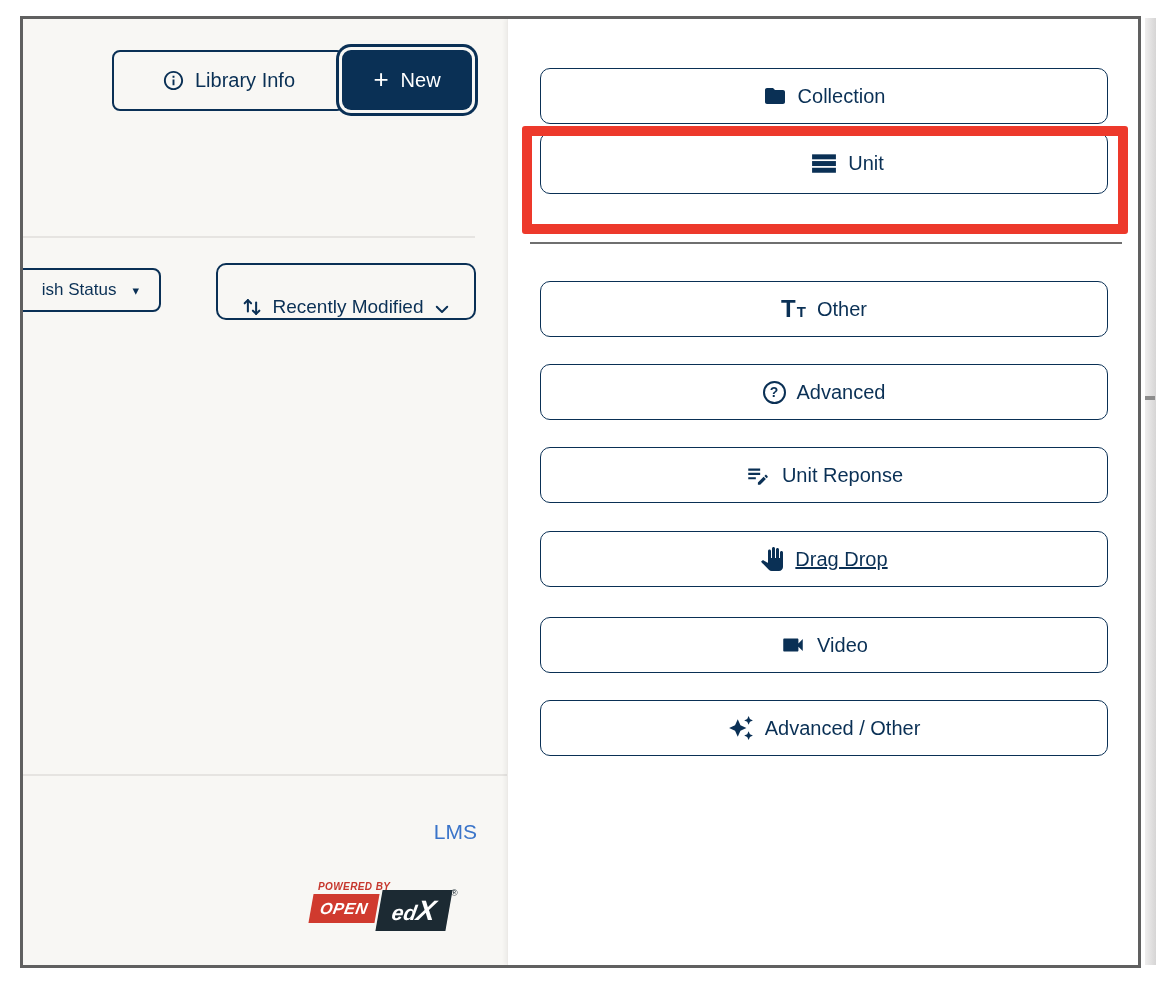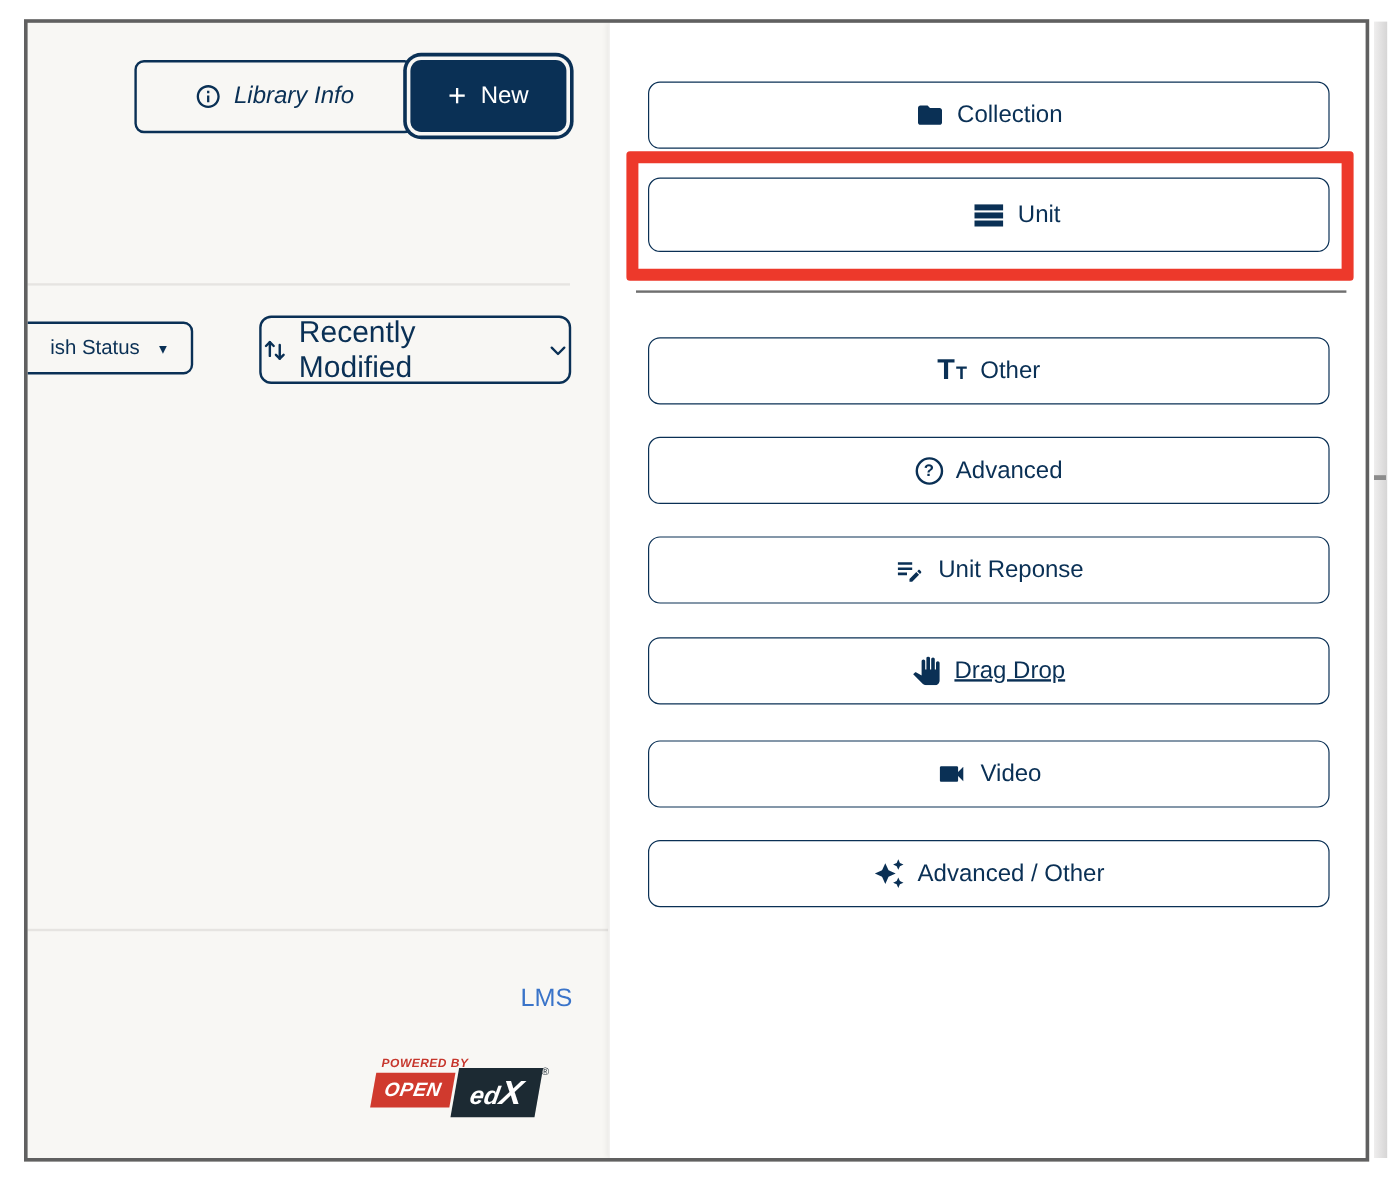--- a/index.html
+++ b/index.html
@@ -8,43 +8,43 @@
 
   
   .frame-bg{position:absolute;left:20px;top:16px;width:1121px;height:952px;
             background:#F8F7F4;box-sizing:border-box;}
   .frame-outline{position:absolute;left:20px;top:16px;width:1121px;height:952px;
             border:3px solid #606060;box-sizing:border-box;pointer-events:none;z-index:50;}
 
   
   .btn-outline{position:absolute;display:flex;align-items:center;justify-content:center;
             gap:10px;border:2px solid #0A3055;border-radius:8px;box-sizing:border-box;
-            background:transparent;color:#0A3055;cursor:pointer;font-style:italic;}
+            background:transparent;color:#0A3055;cursor:pointer;}
   .library-info{left:112px;top:50px;width:233px;height:61px;font-size:20px;font-weight:500;}
   .new-btn{position:absolute;left:342px;top:50px;width:130px;height:60px;border-radius:9px;
             background:#0A3055;color:#fff;display:flex;align-items:center;justify-content:center;
             gap:12px;font-size:20px;font-weight:500;box-sizing:border-box;cursor:pointer;
             box-shadow:0 0 0 3px #F8F7F4,0 0 0 6px #0A3055;}
   .plus-glyph{font-size:26px;font-weight:400;line-height:1;margin-top:-2px;}
 
   .divider-light{position:absolute;height:2px;background:#E6E4E1;}
   .div-top{left:23px;top:236px;width:452px;}
   .div-footer{left:23px;top:774px;width:484px;}
 
   
   .status-clip{position:absolute;left:23px;top:266px;width:137px;height:48px;overflow:hidden;padding-left:42px;}
   .status-btn{position:absolute;left:-34px;top:2px;width:172px;height:44px;
             border:2px solid #0A3055;border-radius:8px;box-sizing:border-box;
             display:flex;align-items:center;justify-content:flex-end;gap:16px;
             padding-right:20px;font-size:17px;color:#0A3055;cursor:pointer;background:transparent;}
   .caret{font-size:13px;line-height:1;}
   .sort-btn{position:absolute;left:216px;top:263px;width:260px;height:57px;
             border:2px solid #0A3055;border-radius:10px;box-sizing:border-box;
-            display:flex;align-items:center;justify-content:center;gap:9px;
-            font-size:25px;color:#0A3055;cursor:pointer;background:transparent;}
+            display:flex;align-items:flex-end;justify-content:center;gap:9px;
+            font-size:19px;color:#0A3055;cursor:pointer;background:transparent;}
 
   
   .lms-link{position:absolute;left:380px;top:820px;width:97px;text-align:right;
             color:#3A74C9;font-size:21px;cursor:pointer;}
   .edx-logo{position:absolute;left:311px;top:881px;width:145px;height:62px;}
   .powered-by{position:absolute;left:7px;top:0;color:#C6362C;font-style:italic;
             font-weight:bold;font-size:10px;letter-spacing:.4px;}
   .logo-open{position:absolute;left:0;top:13px;width:66px;height:29px;background:#D03A2E;
             transform:skewX(-10deg);display:flex;align-items:center;justify-content:center;
             color:#fff;font-style:italic;font-weight:bold;font-size:16px;letter-spacing:.5px;}
@@ -137,21 +137,21 @@
 
   <div class="panel"></div>
 
   <div class="side-btn" style="top:68px;">
     <svg class="ic" width="24" height="24" viewBox="0 0 24 24" fill="#0A3055">
         <path d="M10 4H4c-1.1 0-1.99.9-1.99 2L2 18c0 1.1.9 2 2 2h16c1.1 0 2-.9 2-2V8c0-1.1-.9-2-2-2h-8l-2-2z"></path>
       </svg>
     <span>Collection</span>
   </div>
 
-  <div class="side-btn" style="top:148px;height:62px;padding-left:47px;">
+  <div class="side-btn" style="top:132px;height:62px;padding-left:47px;">
     <svg class="ic" width="26" height="26" viewBox="0 0 24 24" fill="#0A3055">
         <rect x="1" y="4" width="22" height="4.6"></rect>
         <rect x="1" y="10.2" width="22" height="4.6"></rect>
         <rect x="1" y="16.4" width="22" height="4.6"></rect>
       </svg>
     <span>Unit</span>
   </div>
 
   <div class="red-box"></div>
 

